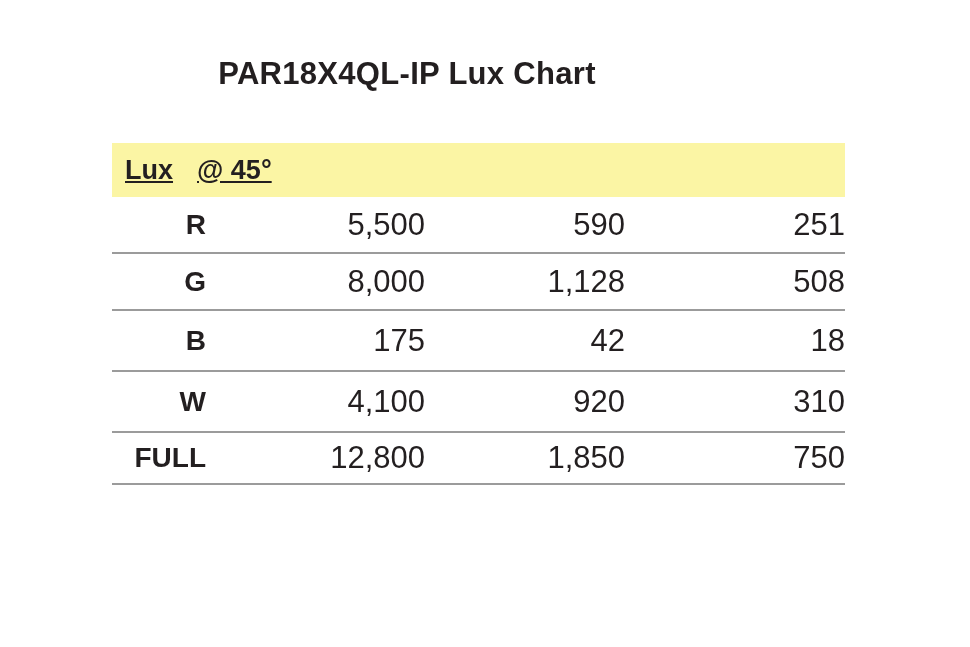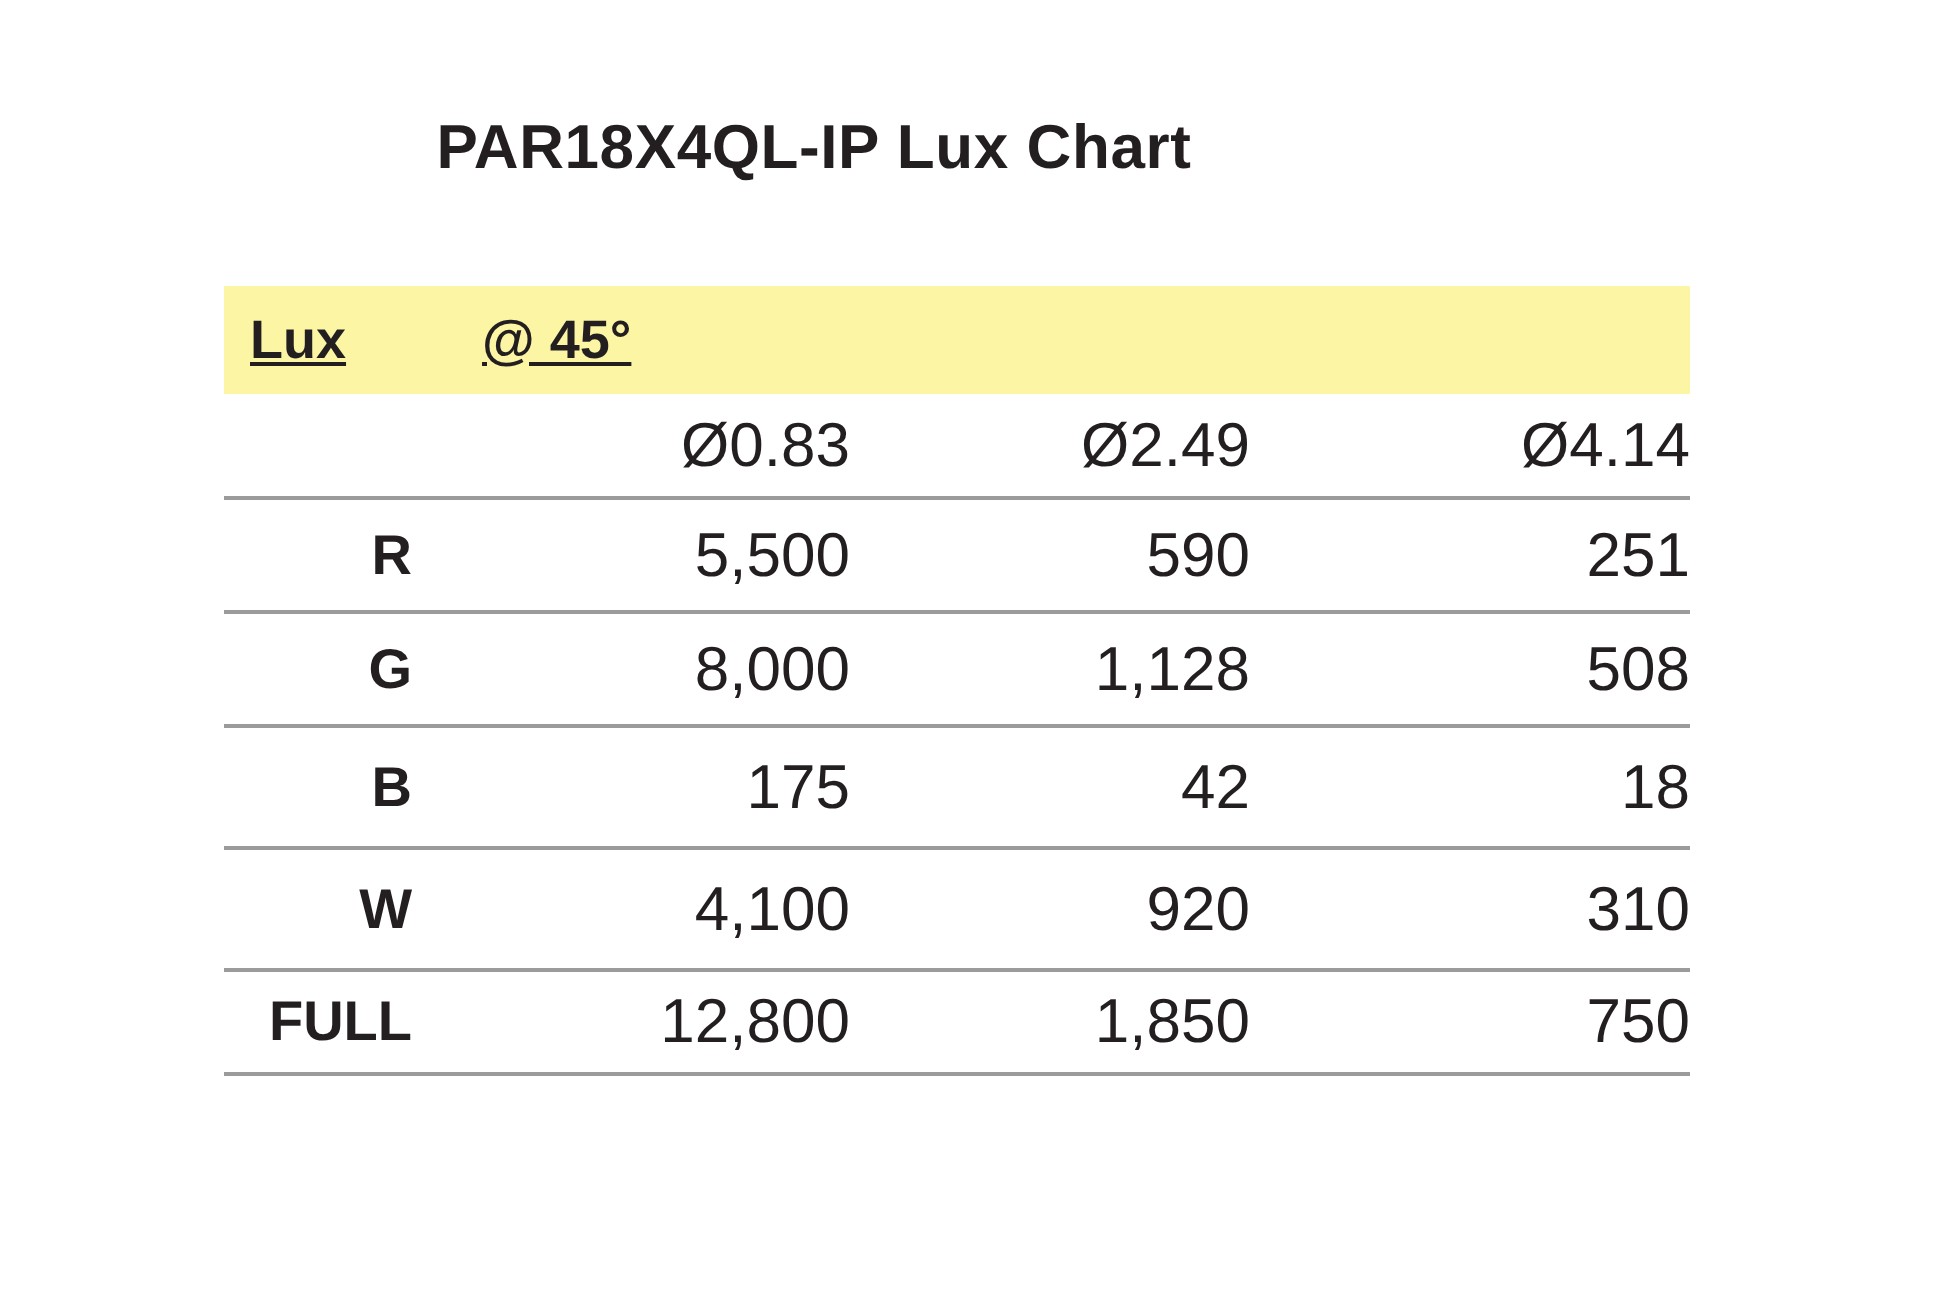--- a/index.html
+++ b/index.html
@@ -31,21 +31,21 @@
   .band {
     height: 54px;
     background: #FBF5A4;
     display: flex;
     align-items: center;
     font-weight: bold;
     font-size: 27px;
     text-decoration: underline;
   }
   .band .lux-label { margin-left: 13px; }
-  .band .angle-label { margin-left: 68px; }
+  .band .angle-label { margin-left: 24px; }
   table {
     border-collapse: collapse;
     table-layout: fixed;
     width: 733px;
   }
   col.c-label { width: 118px; }
   col.c-d1 { width: 195px; }
   col.c-d2 { width: 200px; }
   col.c-d3 { width: 220px; }
   td, th {
@@ -84,26 +84,20 @@
   </div>
 
   <table>
     <colgroup>
       <col class="c-label">
         <col class="c-d1">
         <col class="c-d2">
         <col class="c-d3">
     </colgroup>
     <tbody>
-      <tr class="r-diam">
-        <th class="row-label"></th>
-        <td class="val">Ø0.83</td>
-        <td class="val">Ø2.49</td>
-        <td class="val">Ø4.14</td>
-      </tr>
       <tr class="r-data">
         <th class="row-label">R</th>
         <td class="val">5,500</td>
         <td class="val">590</td>
         <td class="val">251</td>
       </tr>
       <tr class="r-data">
         <th class="row-label">G</th>
         <td class="val">8,000</td>
         <td class="val">1,128</td>

